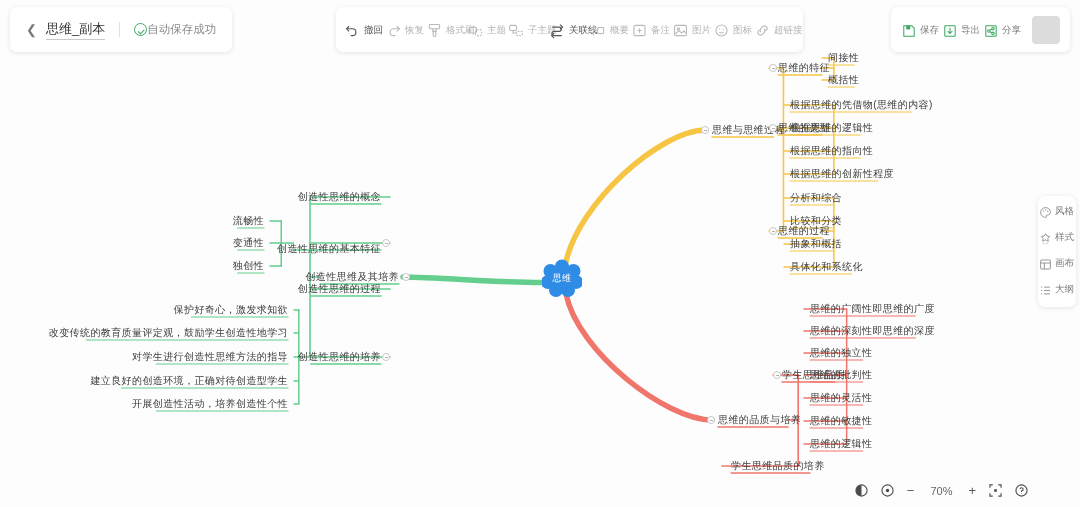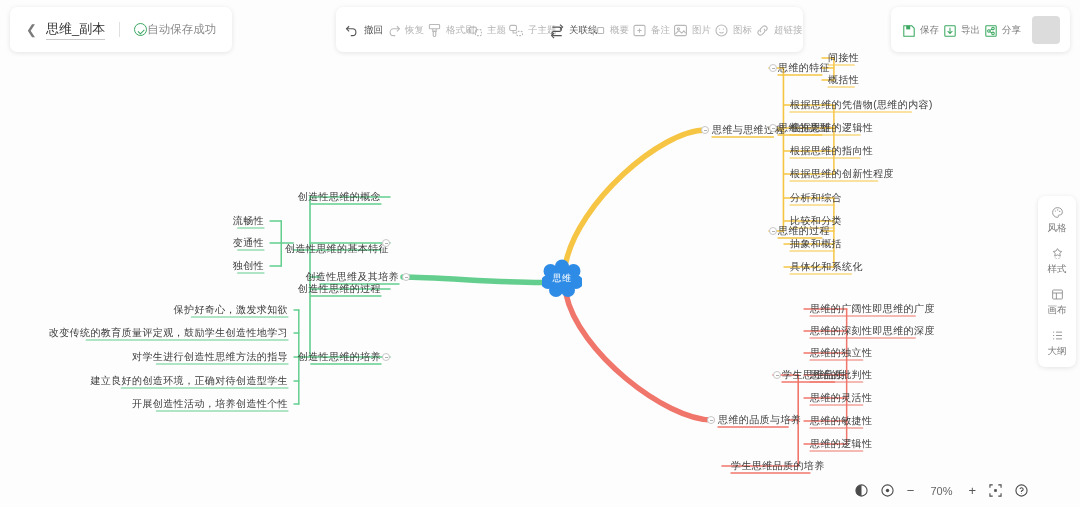--- a/index.html
+++ b/index.html
@@ -55,21 +55,21 @@
   .rtool .ic svg { stroke: #3aa860; fill: none; stroke-width: 1.3; }
   #avatar { width: 28px; height: 28px; border-radius: 4px; background: #dcdcdc; margin-left: 8px; }
 
   
   #sidepanel {
     position: absolute; right: 4px; top: 196px; width: 38px;
     background: #fff; border-radius: 7px;
     box-shadow: 0 1px 5px rgba(0,0,0,.10);
     padding: 9px 0; display: flex; flex-direction: column; gap: 11px;
   }
-  .sp-item { display: flex; flex-direction: column; align-items: center; gap: 2px; cursor: pointer; }
+  .sp-item { display: flex; align-items: flex-start; gap: 2px; cursor: pointer; }
   .sp-item .ic { height: 15px; display:flex; align-items:center; justify-content:center; }
   .sp-item .ic svg { stroke: #8d8d8d; fill: none; stroke-width: 1.2; }
   .sp-item .tl { font-size: 9.5px; color: #7b7b7b; }
 
   
   #canvas { position: absolute; inset: 0; }
   .node {
     position: absolute; white-space: nowrap;
     font-family: Liberation Sans, sans-serif;
     font-size: 10px; color: #3b3b3b; letter-spacing: .4px;
@@ -228,21 +228,21 @@
         <div class="node" style="left: 790px; top: 174px;">根据思维的创新性程度</div>
         <div class="node" style="left: 778px; top: 231px;">思维的过程</div>
         <div class="collapse" style="left: 773px; top: 231px;"></div>
         <div class="node" style="left: 790px; top: 198px;">分析和综合</div>
         <div class="node" style="left: 790px; top: 221px;">比较和分类</div>
         <div class="node" style="left: 790px; top: 244px;">抽象和概括</div>
         <div class="node" style="left: 790px; top: 267px;">具体化和系统化</div>
         <div class="node r" style="left: 399px; top: 277px;">创造性思维及其培养</div>
         <div class="collapse" style="left: 406px; top: 277px;"></div>
         <div class="node r" style="left: 381px; top: 197px;">创造性思维的概念</div>
-        <div class="node r" style="left: 381px; top: 249px; margin-left: 8px;">创造性思维的基本特征</div>
+        <div class="node r" style="left: 381px; top: 249px;">创造性思维的基本特征</div>
         <div class="collapse" style="left: 386px; top: 243px;"></div>
         <div class="node r" style="left: 264px; top: 221px;">流畅性</div>
         <div class="node r" style="left: 264px; top: 243px;">变通性</div>
         <div class="node r" style="left: 264px; top: 266px;">独创性</div>
         <div class="node r" style="left: 381px; top: 289px;">创造性思维的过程</div>
         <div class="node r" style="left: 381px; top: 357px;">创造性思维的培养</div>
         <div class="collapse" style="left: 386px; top: 357px;"></div>
         <div class="node r" style="left: 288px; top: 310px;">保护好奇心，激发求知欲</div>
         <div class="node r" style="left: 288px; top: 333px;">改变传统的教育质量评定观，鼓励学生创造性地学习</div>
         <div class="node r" style="left: 288px; top: 357px;">对学生进行创造性思维方法的指导</div>

